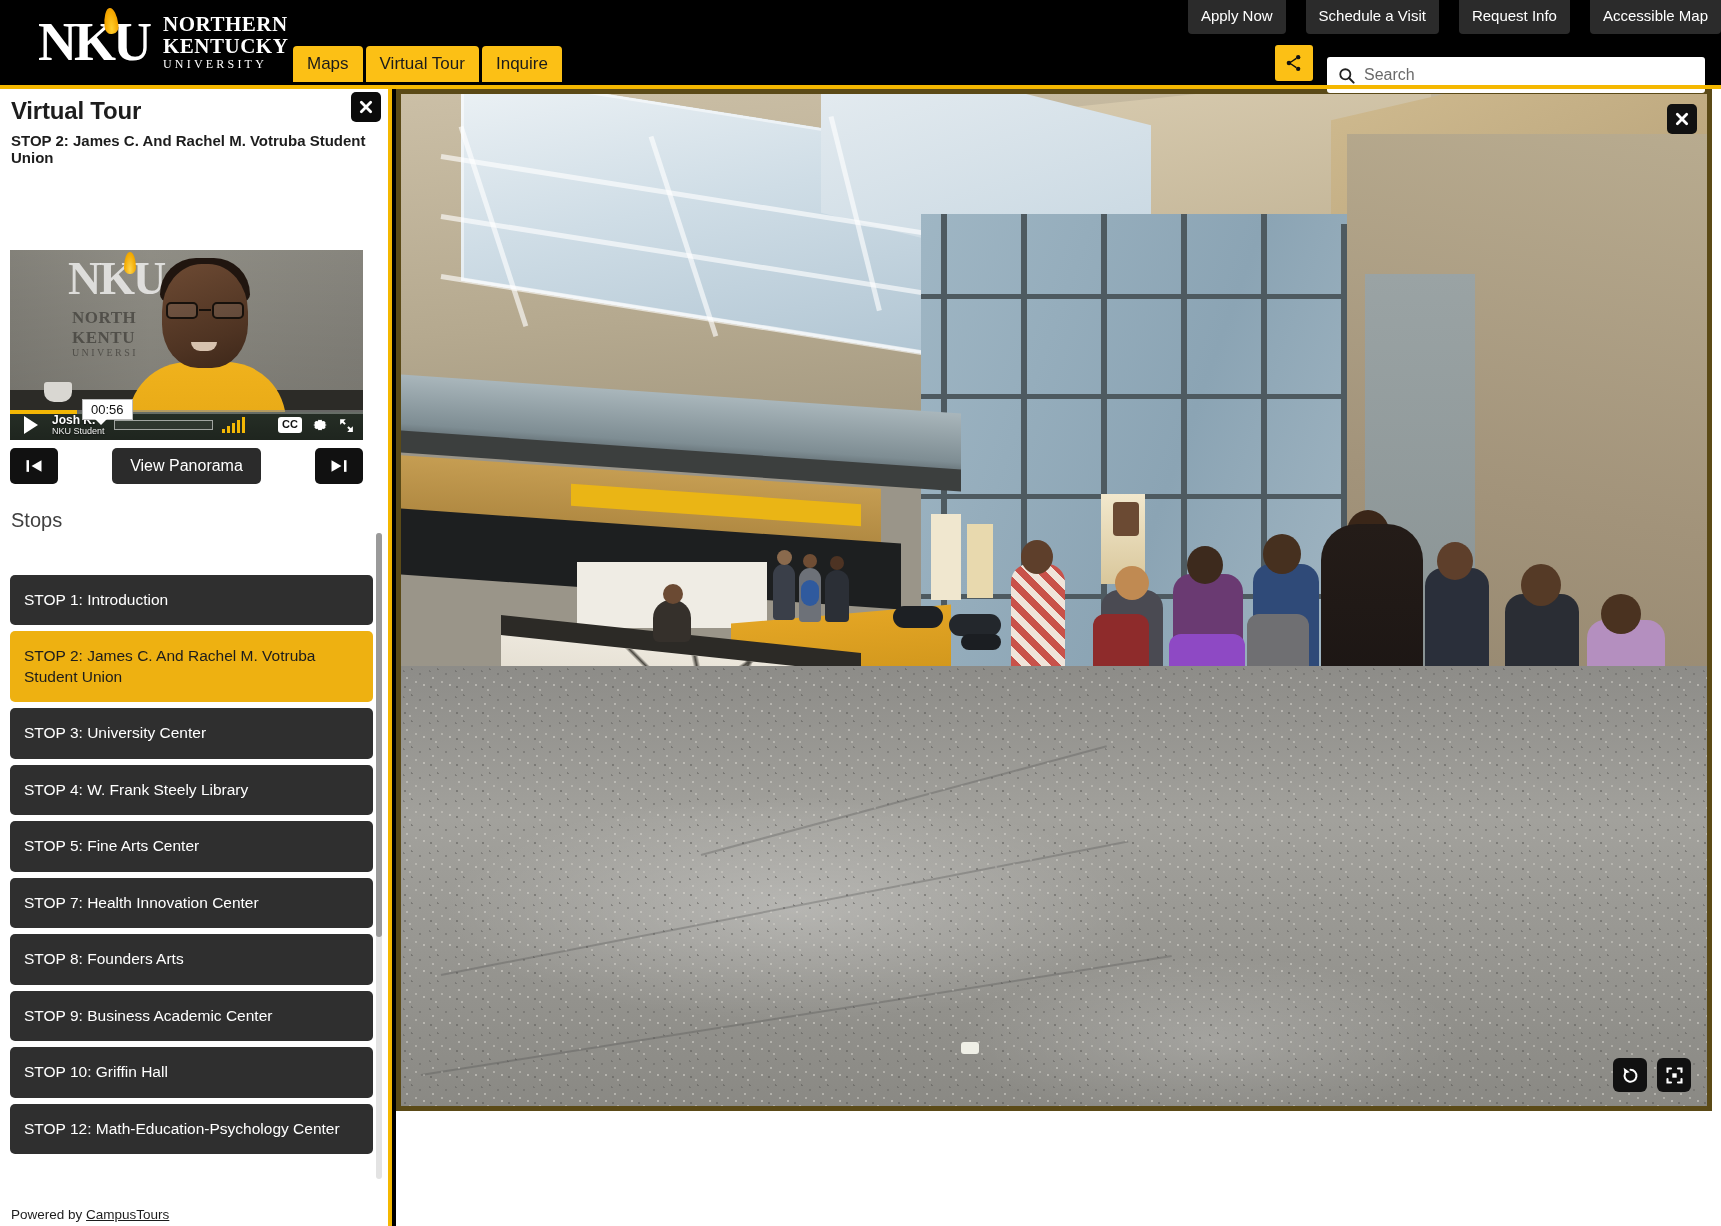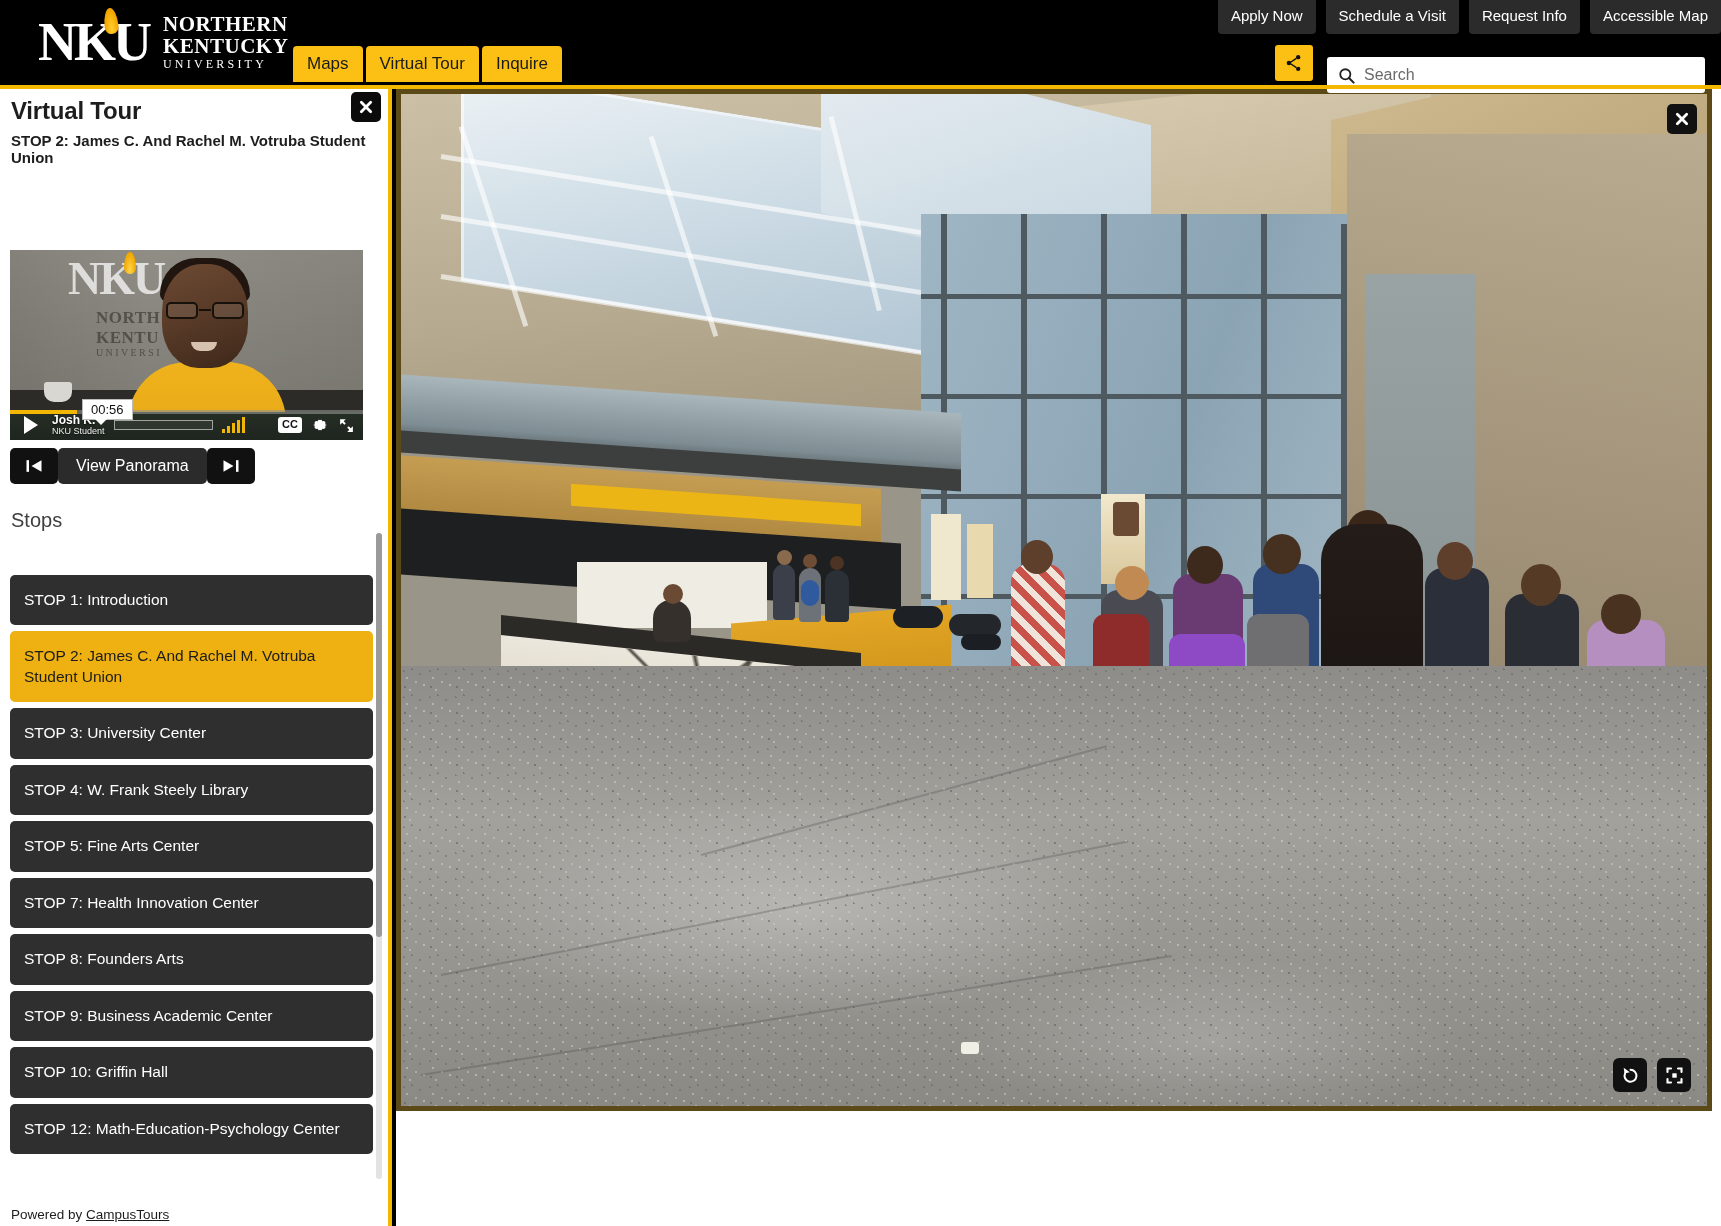--- a/index.html
+++ b/index.html
@@ -54,21 +54,21 @@
   }
   .maintab {
     background: #fcc015; color: #1b1b1b;
     font-size: 17px; padding: 9px 14px 10px 14px;
     border-radius: 4px 4px 0 0; cursor: pointer;
     line-height: 1; white-space: nowrap;
   }
 
   .utilnav {
     position: absolute; right: 0; top: 0;
-    display: flex; gap: 10px; padding-left: 24px;
+    display: flex; gap: 20px; padding-left: 24px;
   }
   .utilbtn {
     background: #2b2b2b; color: #fff;
     font-size: 15px; padding: 7px 13px 9px 13px;
     border-radius: 0 0 4px 4px; cursor: pointer;
     line-height: 1.2; white-space: nowrap;
   }
 
   .share-btn {
     position: absolute; right: 408px; top: 45px;
@@ -128,21 +128,21 @@
   .v-wall-logo {
     position: absolute; left: 58px; top: 6px;
     font-family: "Liberation Serif", serif;
     color: rgba(255,255,255,0.72);
     font-size: 46px; font-weight: 700; letter-spacing: -2px; line-height: 1;
   }
   .v-wall-words {
     position: absolute; left: 62px; top: 58px;
     font-family: "Liberation Serif", serif;
     color: rgba(40,38,34,0.55); font-size: 17px;
-    font-weight: 700; line-height: 1.15; letter-spacing: 0.5px; margin-left: 24px;
+    font-weight: 700; line-height: 1.15; letter-spacing: 0.5px;
   }
   .v-wall-words .sm { font-size: 10px; letter-spacing: 2.4px; font-weight: 400; }
   .v-flame {
     position: absolute; left: 114px; top: 2px;
     width: 12px; height: 22px;
     background: radial-gradient(ellipse at 50% 80%, #ffd44a 0%, #f2a900 65%, #d98d00 100%);
     border-radius: 50% 50% 45% 45% / 70% 70% 30% 30%;
   }
   .v-person-head {
     position: absolute; left: 152px; top: 14px;
@@ -228,21 +228,21 @@
   }
   .v-time-tip::after {
     content: ""; position: absolute; left: 12px; bottom: -6px;
     border-left: 6px solid transparent; border-right: 6px solid transparent;
     border-top: 6px solid #fff;
   }
 
   
   .navrow {
     position: absolute; left: 10px; top: 359px; width: 353px; height: 36px;
-    display: flex; align-items: center; 
+    display: flex; align-items: center; justify-content: space-between;
   }
   .nav-sq {
     width: 48px; height: 36px; background: #111; border-radius: 5px;
     display: flex; align-items: center; justify-content: center; cursor: pointer;
   }
   .nav-pano {
     min-width: 138px; height: 36px; background: #2b2b2b; border-radius: 5px;
     color: #fff; font-size: 16px; cursor: pointer;
     display: flex; align-items: center; justify-content: center;
     padding: 0 18px;

